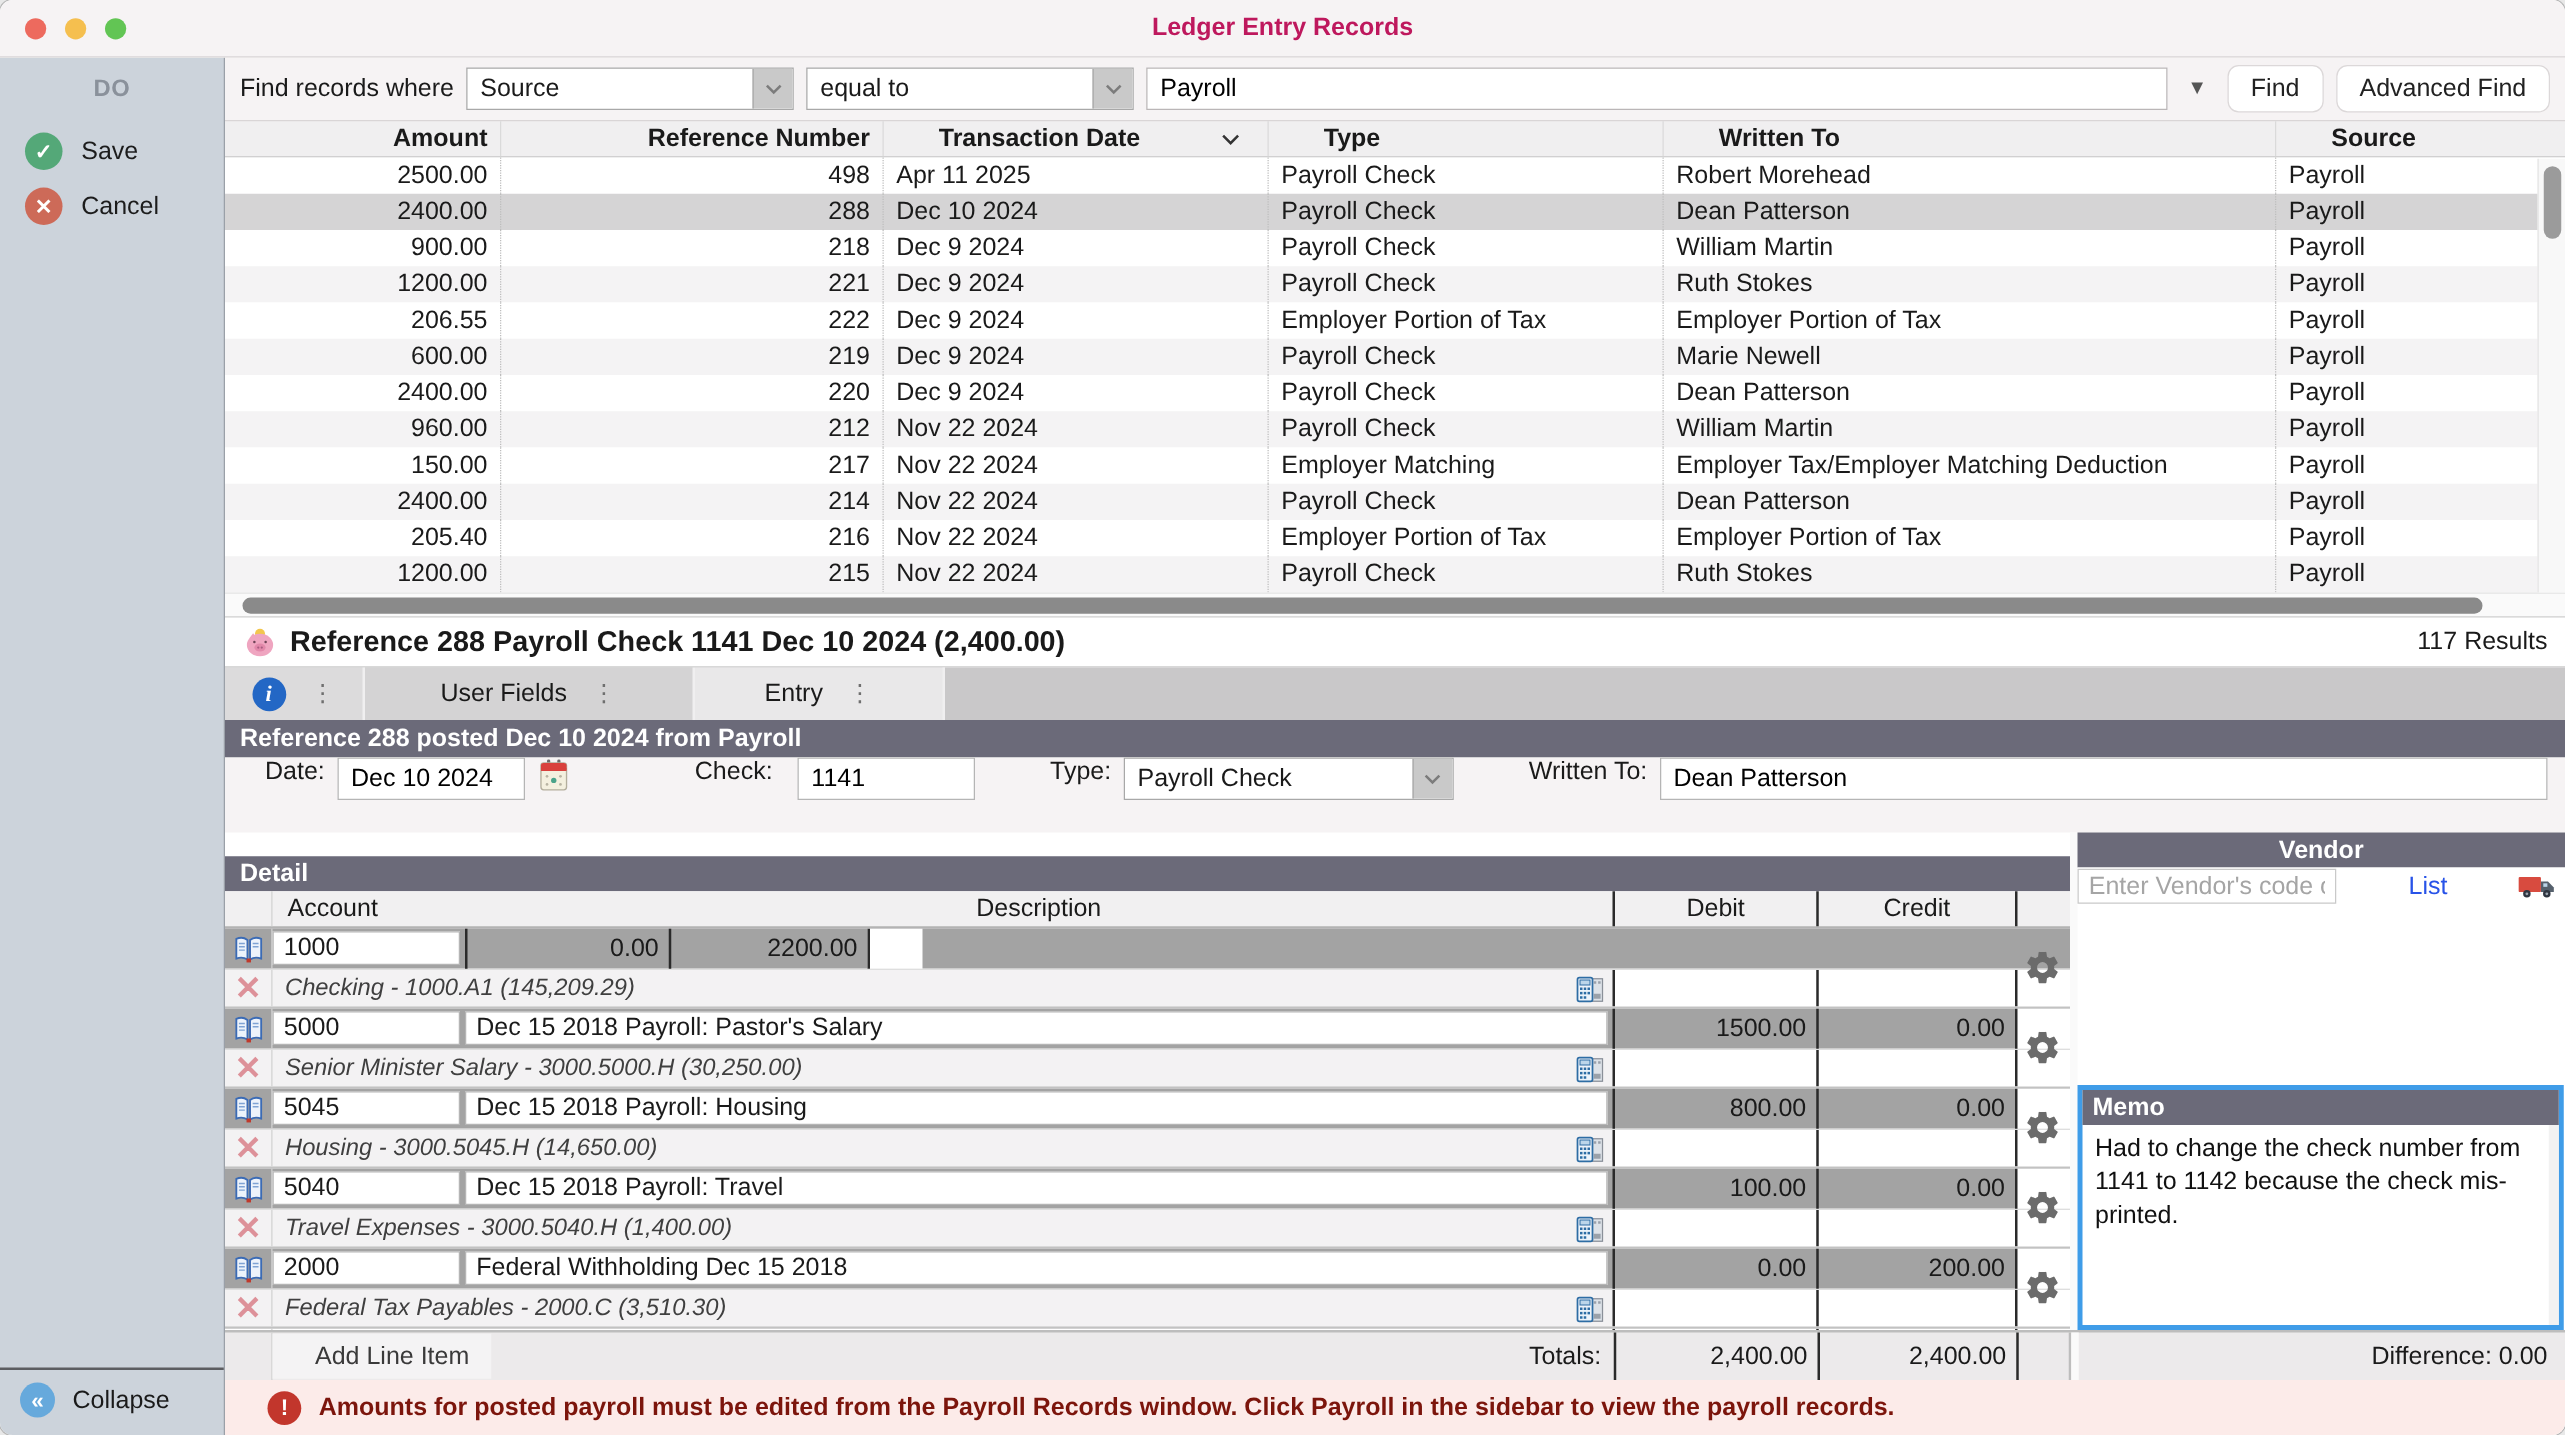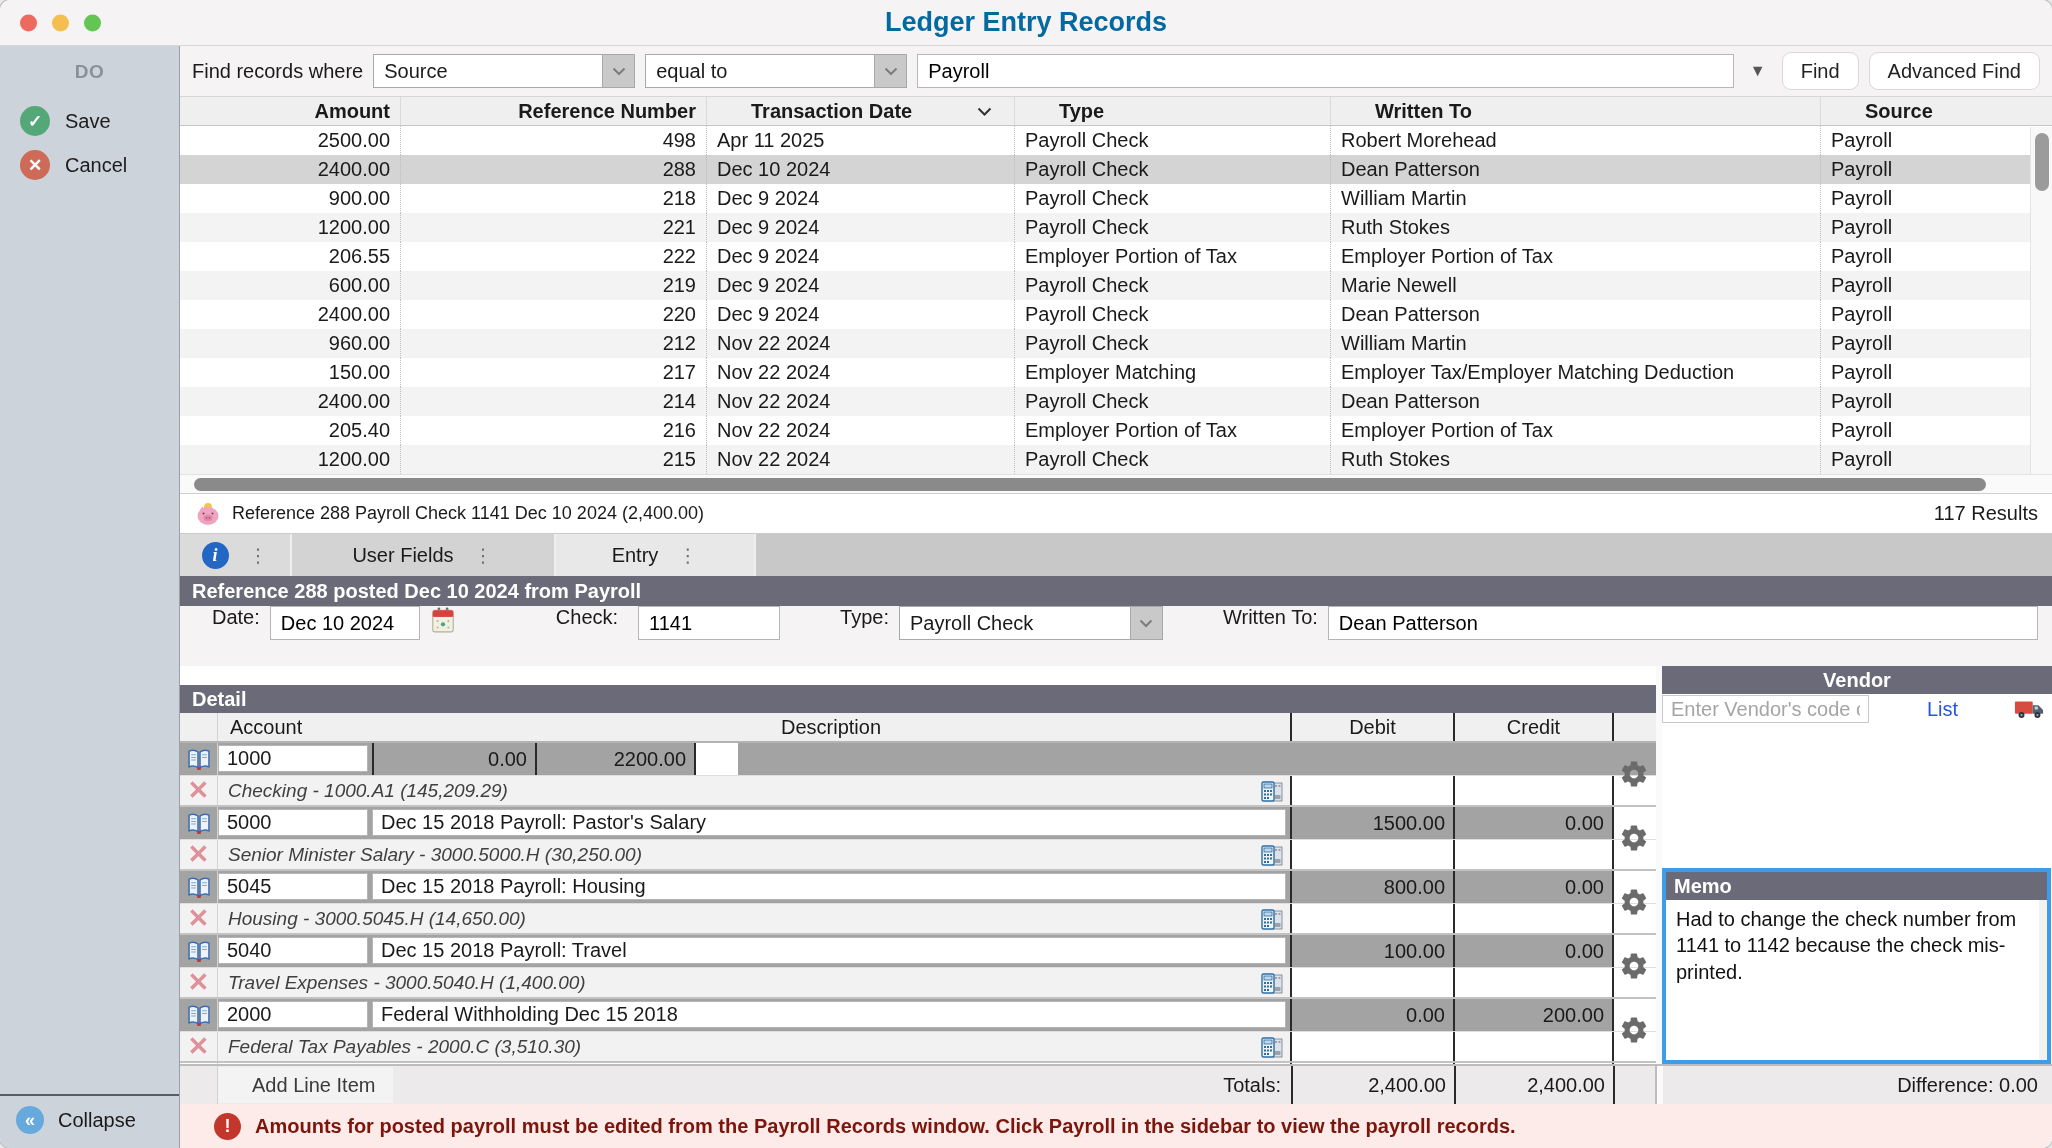--- a/index.html
+++ b/index.html
@@ -5,21 +5,21 @@
   * { box-sizing: border-box; margin: 0; padding: 0; }
   html,body { width:2052px; height:1148px; overflow:hidden; }
   body { font-family:"Liberation Sans", sans-serif; background:#e8e8e8; color:#1a1a1a; }
   .window { width:2052px; height:1148px; display:flex; flex-direction:column; background:#fff; border-radius:10px; overflow:hidden; box-shadow:0 0 0 1px #b9b9b9; }
 
   
   .titlebar { height:46px; flex:0 0 46px; background:#f6f3f4; border-bottom:1px solid #d9d5d6; position:relative; display:flex; align-items:center; justify-content:center; }
   .traffic { position:absolute; left:20px; top:50%; transform:translateY(-50%); display:flex; gap:15px; }
   .light { width:17px; height:17px; border-radius:50%; }
   .light.red { background:#ed6a5e; } .light.yellow { background:#f5bf4f; } .light.green { background:#62c554; }
-  .win-title { font-weight:bold; font-size:27px; color:#0369a1; }
+  .win-title { font-weight:bold; font-size:20px; color:#be185d; }
 
   .window-body { flex:1; display:flex; min-height:0; }
 
   
   .sidebar { width:180px; flex:0 0 180px; background:#ccd3db; border-right:1px solid #9aa0a8; display:flex; flex-direction:column; }
   .sidebar-header { text-align:center; color:#8a919b; font-weight:bold; font-size:19px; letter-spacing:.5px; padding:15px 0 16px; }
   .sidebar-item { display:flex; align-items:center; gap:15px; padding:7px 0 7px 20px; font-size:20px; color:#1c1c1c; cursor:default; }
   .circle-icon { width:30px; height:30px; border-radius:50%; display:flex; align-items:center; justify-content:center; color:#fff; font-size:17px; font-weight:bold; flex:0 0 30px; }
   .save-circle { background:#54a878; } .cancel-circle { background:#cd6a58; }
   .sidebar-spacer { flex:1; }
@@ -57,21 +57,21 @@
   .c-written { width:490px; padding-left:10px; }
   .c-source { flex:1; padding-left:10px; }
   .hc-date { display:flex; align-items:center; justify-content:space-between; padding-right:22px; }
   .h-scrollbar { height:20px; background:#fafafa; border-top:1px solid #e3e3e3; border-bottom:1px solid #cfcfcf; position:relative; }
   .h-thumb { position:absolute; left:14px; right:66px; top:3px; height:13px; border-radius:7px; background:#8a8a8a; }
   .v-track { position:absolute; top:31px; bottom:20px; right:0; width:22px; background:#f8f8f8; border-left:1px solid #e4e4e4; }
   .v-thumb { position:absolute; top:6px; right:3px; width:14px; height:58px; border-radius:7px; background:#9b9b9b; }
 
   
   .record-header { height:40px; flex:0 0 40px; display:flex; align-items:center; gap:10px; padding:0 14px; border-bottom:1px solid #cbcbcb; background:#fff; }
-  .record-title { font-size:18px; font-weight:normal; white-space:nowrap; }
+  .record-title { font-size:23px; font-weight:bold; white-space:nowrap; }
   .results-count { margin-left:auto; font-size:20px; }
 
   
   .tab-bar { height:42px; flex:0 0 42px; background:#c9c8c9; display:flex; align-items:stretch; font-size:20px; }
   .tab { display:flex; align-items:center; justify-content:center; border-right:2px solid #f0eff0; cursor:default; }
   .tab-info-seg { width:112px; background:#dcdbdc; }
   .tab-uf { width:264px; background:#d4d3d4; }
   .tab-entry { width:200px; background:#e9e8e9; }
   .tab-rest { flex:1; }
   .dots { color:#6f6f6f; margin-left:20px; font-size:19px; letter-spacing:1px; }

